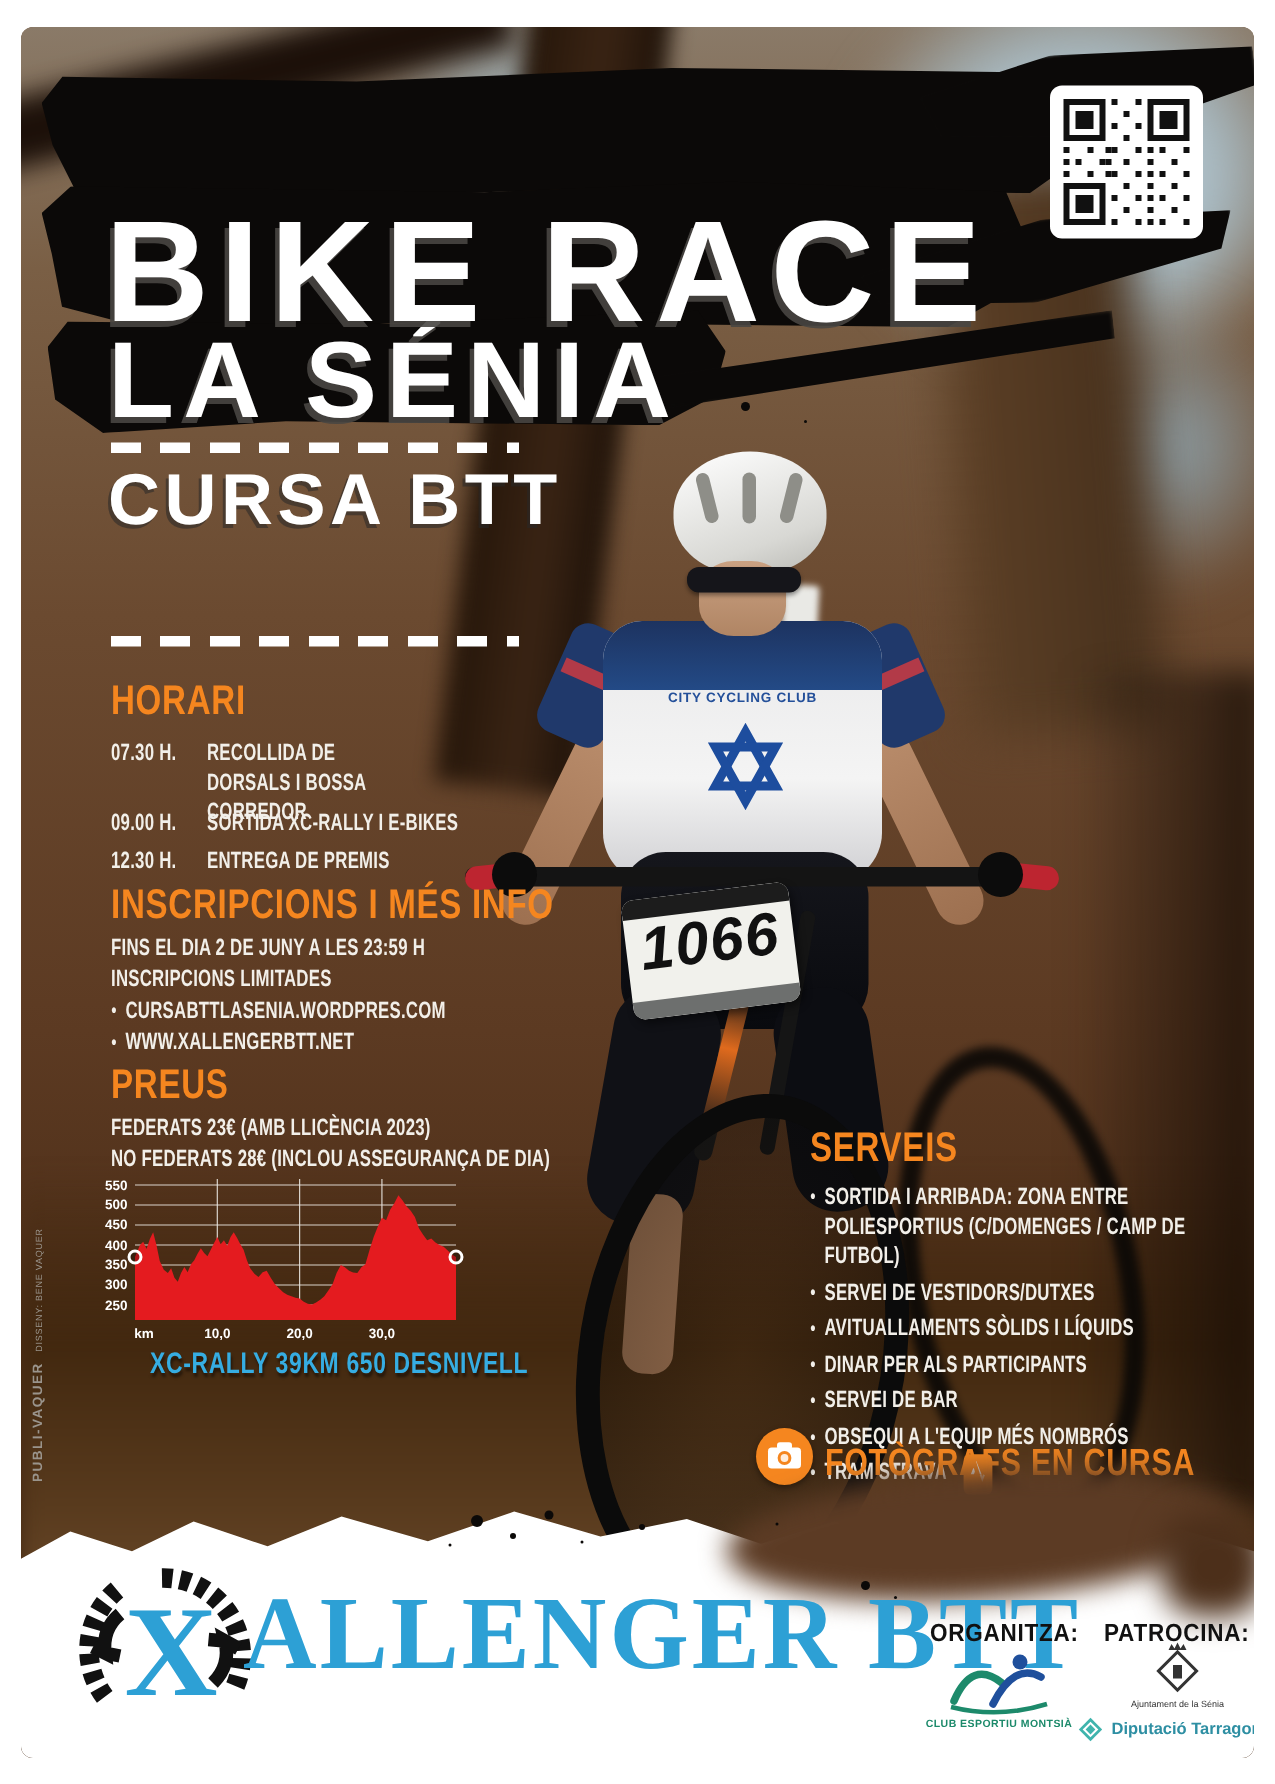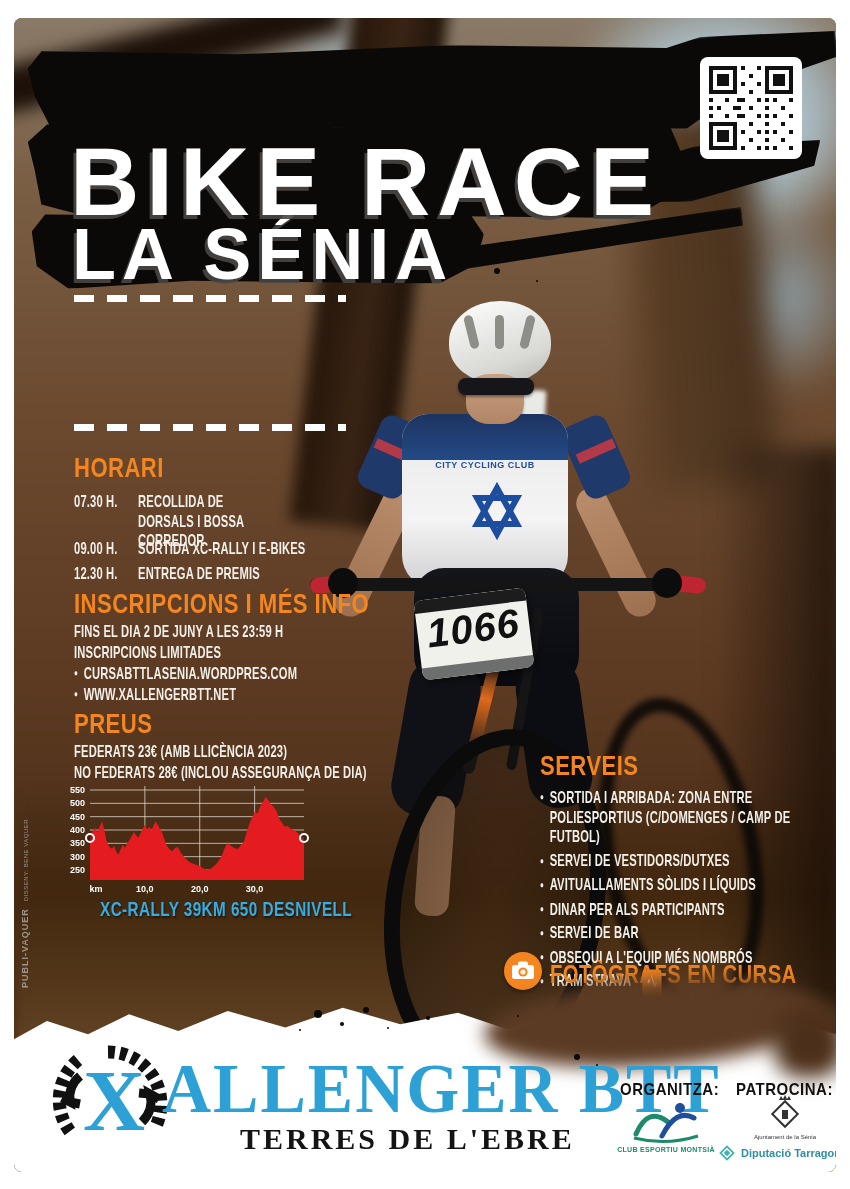--- a/index.html
+++ b/index.html
@@ -24,21 +24,21 @@
   .ph-ground{left:0;top:760px;width:822px;height:300px;
     background:linear-gradient(180deg,rgba(58,34,16,0) 0%,#42280f 40%,#583a1d 75%,#6b4a2a 100%);filter:blur(6px);}
   .ph-bushR{left:700px;top:430px;width:130px;height:560px;background:linear-gradient(90deg,rgba(22,12,5,0),rgba(22,12,5,.8));filter:blur(10px);}
   .ph-pole{left:506px;top:372px;width:24px;height:92px;background:#e9e9e5;transform:rotate(3deg);filter:blur(2px);border-radius:3px;}
   
   .rider{left:320px;top:258px;width:400px;height:780px;}
   .helmet{left:115px;top:25px;width:102px;height:82px;background:linear-gradient(160deg,#ffffff,#d8d8d4 70%,#b9b9b4);border-radius:50% 50% 46% 46%;}
   .vent{position:absolute;width:9px;height:34px;background:#8e8e88;border-radius:5px;top:14px;}
   .face{left:132px;top:98px;width:58px;height:50px;background:linear-gradient(180deg,#caa182,#b08564);border-radius:40%;}
   .glasses{left:124px;top:102px;width:76px;height:17px;background:#15151a;border-radius:8px;box-shadow:0 2px 3px rgba(0,0,0,.4);}
-  .torso{left:68px;top:138px;width:166px;height:175px;background:linear-gradient(180deg,#e9e9ea 0%,#f4f4f4 60%,#cfcfd2 100%);border-radius:26px 26px 34px 34px;}
+  .torso{left:68px;top:138px;width:186px;height:175px;background:linear-gradient(180deg,#e9e9ea 0%,#f4f4f4 60%,#cfcfd2 100%);border-radius:26px 26px 34px 34px;}
   .yoke{position:absolute;left:0;top:0;width:100%;height:46px;background:linear-gradient(180deg,#1d3360,#234a86);border-radius:26px 26px 0 0;}
   .jersey-arc{position:absolute;left:0;top:46px;width:100%;text-align:center;font-size:9px;font-weight:bold;color:#24509a;letter-spacing:.5px;}
   .sleeveL{left:34px;top:142px;width:48px;height:78px;background:#20396b;transform:rotate(24deg);border-radius:12px;}
   .sleeveR{left:238px;top:142px;width:48px;height:78px;background:#20396b;transform:rotate(-24deg);border-radius:12px;}
   .stripeL{left:40px;top:170px;width:40px;height:10px;background:#b23a48;transform:rotate(24deg);}
   .stripeR{left:242px;top:170px;width:40px;height:10px;background:#b23a48;transform:rotate(-24deg);}
   .armL{left:24px;top:206px;width:32px;height:140px;background:linear-gradient(180deg,#b98c6b,#9d7050);transform:rotate(26deg);border-radius:16px;}
   .armR{left:266px;top:206px;width:32px;height:140px;background:linear-gradient(180deg,#b98c6b,#9d7050);transform:rotate(-26deg);border-radius:16px;}
   .shorts{left:80px;top:292px;width:165px;height:118px;background:linear-gradient(180deg,#15161c,#090a0e);border-radius:30px;}
   .thighL{left:66px;top:382px;width:72px;height:160px;background:#101116;transform:rotate(10deg);border-radius:30px;}
@@ -253,20 +253,21 @@
         <rect x="89" y="57" width="4" height="4" fill="#111"></rect>
         <rect x="89" y="73" width="4" height="4" fill="#111"></rect>
         <rect x="89" y="89" width="4" height="4" fill="#111"></rect>
       </svg>
   </div>
 
   <div class="abs title t3">LA SÉNIA</div>
   <div class="abs title t2">BIKE RACE</div>
 
   <div class="abs dash" style="left:60px;top:277px"></div>
+  <div class="abs big-ev cursa">CURSA BTT</div>
   <div class="abs dash" style="left:60px;top:406px"></div>
 
   <div class="abs h-or" style="left:60px;top:434px">HORARI</div>
   <div class="abs btxt nowrap" style="left:60px;top:474px">07.30 H.</div>
   <div class="abs btxt" style="left:124px;top:474px;width:170px">RECOLLIDA DE DORSALS I BOSSA CORREDOR</div>
   <div class="abs btxt nowrap" style="left:60px;top:521px">09.00 H.</div>
   <div class="abs btxt nowrap" style="left:124px;top:521px">SORTIDA XC-RALLY I E-BIKES</div>
   <div class="abs btxt nowrap" style="left:60px;top:546px">12.30 H.</div>
   <div class="abs btxt nowrap" style="left:124px;top:546px">ENTREGA DE PREMIS</div>
 
@@ -372,21 +373,20 @@
       <g fill="none" stroke="#111" stroke-width="13" stroke-dasharray="7 5">
         <path d="M28 22 A 52 52 0 0 0 22 96"></path>
         <path d="M58 14 A 52 52 0 0 1 106 88"></path>
       </g>
       <path d="M30 38 q-12 10 -10 26 l-8 -4 m8 4 l10 2" stroke="#111" stroke-width="9" fill="none"></path>
       <path d="M92 84 q12 -12 8 -28 l9 5 m-9 -5 l-11 -1" stroke="#111" stroke-width="9" fill="none"></path>
       <text x="64" y="92" text-anchor="middle" font-family="Liberation Serif, serif" font-weight="bold" font-size="86" fill="#2da0d5">X</text>
     </svg>
   </div>
   <div class="abs brand">ALLENGER BTT</div>
-  <div class="abs tagline">TERRES DE L'EBRE</div>
 
   <div class="abs org-lb" style="left:606px;top:1062px">ORGANITZA:</div>
   <div class="abs" style="left:614px;top:1080px">
     <svg width="76" height="48" viewBox="0 0 76 48">
       <path d="M8 36 Q20 8 40 24" fill="none" stroke="#1d8a6b" stroke-width="5" stroke-linecap="round"></path>
       <path d="M34 38 Q48 10 66 20" fill="none" stroke="#1f4f9c" stroke-width="5" stroke-linecap="round"></path>
       <circle cx="52" cy="10" r="5" fill="#1f4f9c"></circle>
       <path d="M6 40 Q38 48 70 38" fill="none" stroke="#1d8a6b" stroke-width="3"></path>
     </svg>
   </div>

